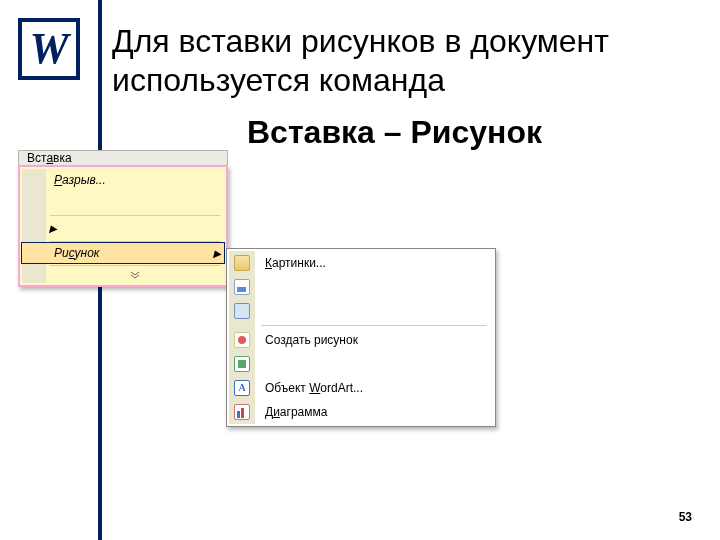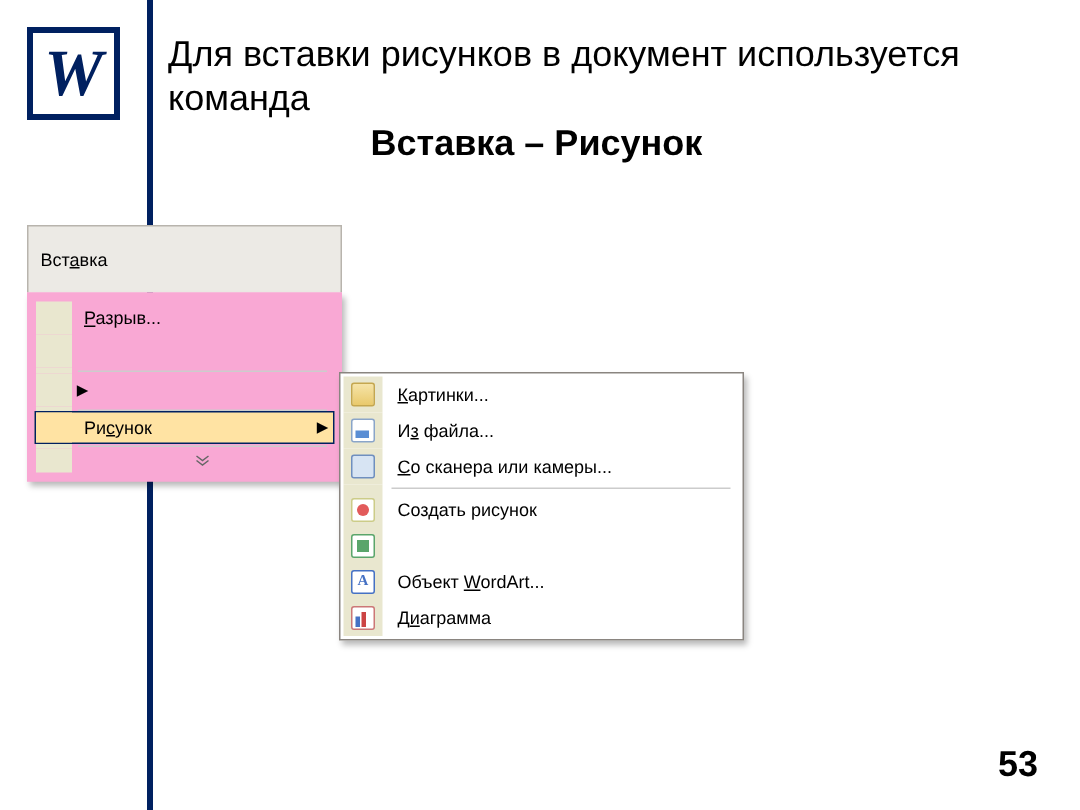--- a/index.html
+++ b/index.html
@@ -30,54 +30,55 @@
   }
   .vline {
     position: absolute;
     top: 0; left: 98px;
     width: 4px; height: 540px;
     background: #002060;
   }
   .heading {
     position: absolute;
     top: 22px; left: 112px; right: 24px;
-    font-size: 24px;
+    font-size: 32px;
     color: #000;
     line-height: 1.22;
     font-family: Arial, sans-serif;
   }
-  .heading .l2 { font-weight: bold; display: block; padding-left: 135px; }
+  .heading .l2 { font-weight: bold; display: block; padding-left: 135px; margin-top: 13px; }
   .page-num {
     position: absolute;
     bottom: 16px; right: 28px;
     font-weight: bold;
-    font-size: 24px;
+    font-size: 12px;
     font-family: Arial, sans-serif;
   }
 
   
   .menubar {
     position: absolute;
     top: 150px; left: 18px;
     width: 210px;
     font-size: 12px;
   }
   .menubar-title {
     background: #eceae5;
     border: 1px solid #b8b4ad;
     border-bottom: none;
-    padding: 15px 8px;
+    padding: 0 8px;
   }
   .menubar-title u { text-decoration: underline; }
 
   .dropdown {
-    background: #f9a8d4;
-    border: 4px solid #f9a8d4;
+    background: #fef9c3;
+    border: 2px solid #f9a8d4;
     box-shadow: 2px 3px 4px rgba(0,0,0,.28);
     padding: 2px 2px;
+    font-style: italic;
   }
   .dropdown .row {
     display: flex;
     align-items: center;
     height: 22px;
     position: relative;
   }
   .dropdown .iconcol {
     width: 24px;
     height: 100%;
@@ -249,27 +250,25 @@
     <div class="row">
       <div class="iconcol">
         <div class="ic pic"></div>
       </div>
       <div class="label"><u>К</u>артинки...</div>
     </div>
     <div class="row">
       <div class="iconcol">
         <div class="ic file"></div>
       </div>
-      <div class="label">И<u>з</u> файла...</div>
     </div>
     <div class="row">
       <div class="iconcol">
         <div class="ic cam"></div>
       </div>
-      <div class="label"><u>С</u>о сканера или камеры...</div>
     </div>
     <div class="sep">
       <div class="iconcol"></div>
       <div class="line"></div>
     </div>
     <div class="row">
       <div class="iconcol">
         <div class="ic draw"></div>
       </div>
       <div class="label">Соз<u>д</u>ать рисунок</div>

